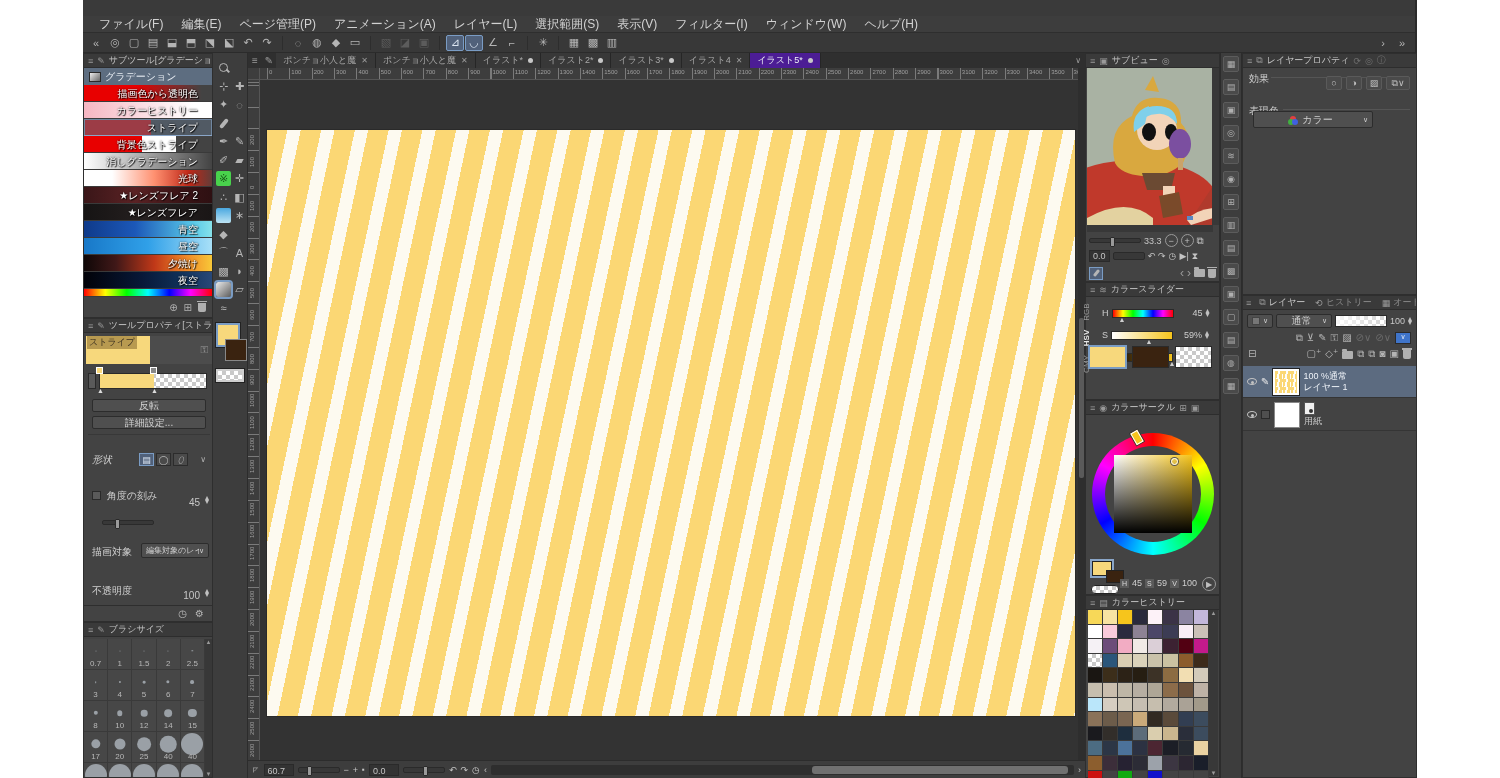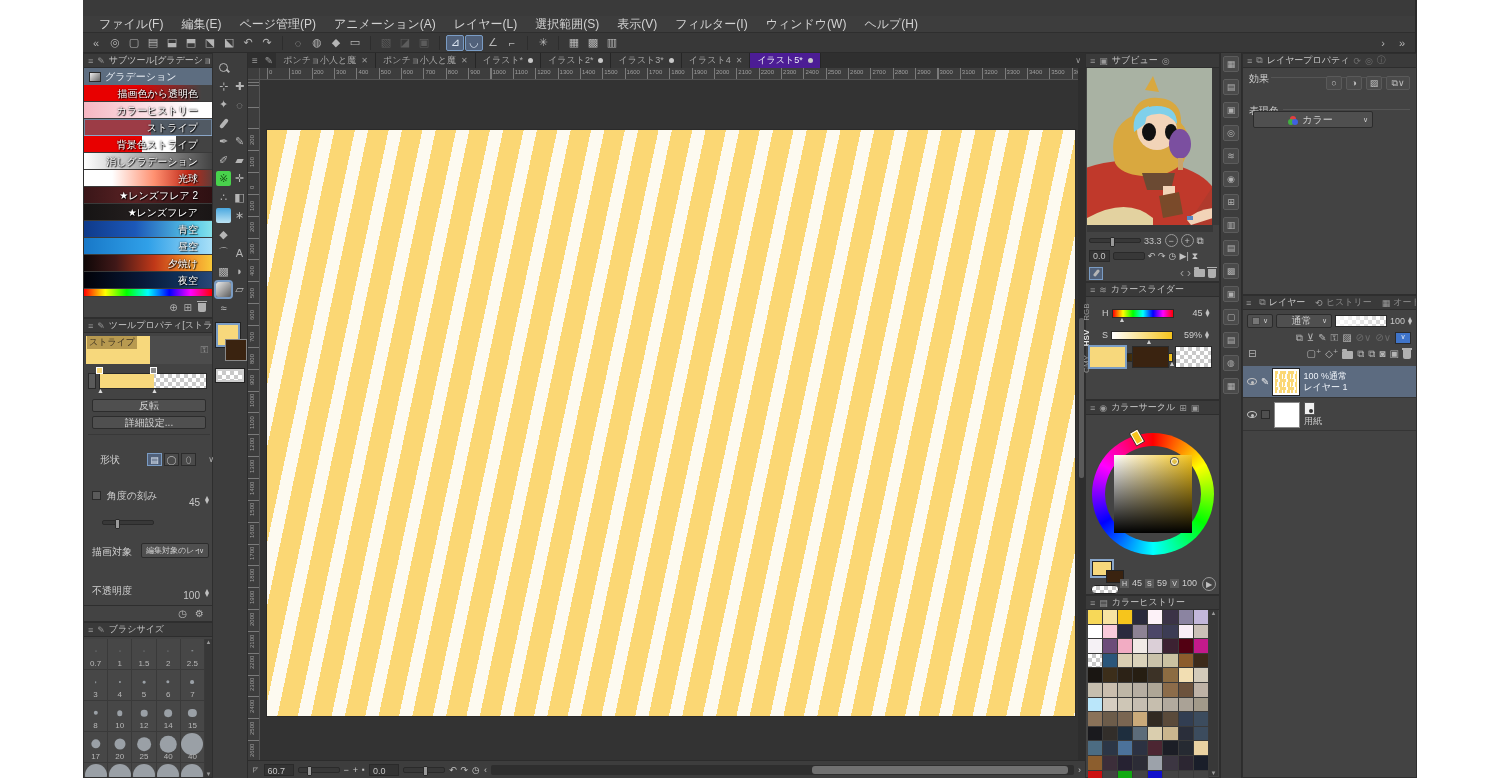--- a/index.html
+++ b/index.html
@@ -288,21 +288,21 @@
       </div>
       <div class="abs" style="left:8px;top:-2px;width:7px;height:7px;background:#f7d87c;border:1px solid #fff;"></div>
       <div class="abs" style="left:62px;top:-2px;width:7px;height:7px;background:#888;border:1px solid #fff;"></div>
       <span class="abs" style="left:9px;top:18px;font-size:7px;color:#ddd;">▲</span>
       <span class="abs" style="left:63px;top:18px;font-size:7px;color:#ddd;">▲</span>
     </div>
     <div class="btn abs" style="left:8px;top:80px;width:114px;height:13px;line-height:12px;">反転</div>
     <div class="btn abs" style="left:8px;top:97px;width:114px;height:13px;line-height:12px;">詳細設定...</div>
     <div class="abs" style="left:4px;top:115px;width:122px;border-top:1px solid #383838;"></div>
 
-    <div class="tp-row abs" style="left:8px;top:120px;width:130px;height:16px;">
+    <div class="tp-row abs" style="left:0;top:120px;width:130px;height:16px;font-style:italic;">
       <span class="tp-label">形状</span>
       <span class="abs" style="right:26px;top:0;display:flex;gap:2px;">
         <span style="width:15px;height:13px;background:#51617a;border:1px solid #7a9cc4;color:#dce6f2;font-size:9px;text-align:center;line-height:12px;">▤</span>
         <span style="width:15px;height:13px;background:#4a4a4a;border:1px solid #2c2c2c;color:#b5b5b5;font-size:9px;text-align:center;line-height:12px;">◯</span>
         <span style="width:15px;height:13px;background:#4a4a4a;border:1px solid #2c2c2c;color:#b5b5b5;font-size:9px;text-align:center;line-height:12px;">⬯</span>
       </span>
       <span class="abs" style="right:8px;top:2px;color:#b0b0b0;font-size:8px;">∨</span>
     </div>
 
     <div class="tp-row abs" style="left:0;top:140px;width:130px;height:26px;">

